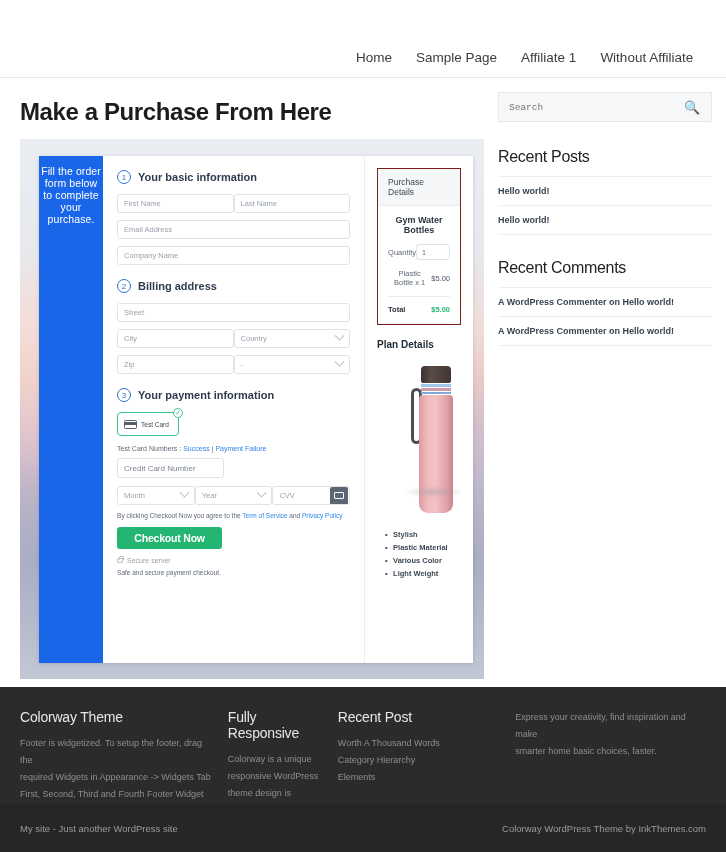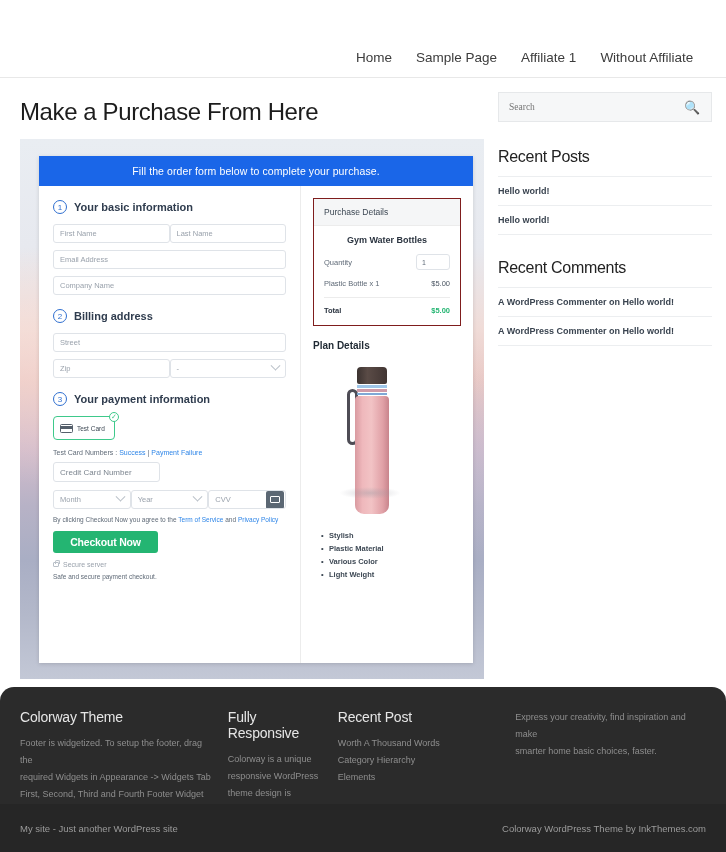--- a/index.html
+++ b/index.html
@@ -50,21 +50,21 @@
   .page-body {
     display: flex;
     padding: 0 14px;
     gap: 0;
   }
   .content-col { width: 472px; }
   .sidebar-col { width: 226px; padding-left: 12px; padding-top: 14px; }
 
   .page-title {
     font-size: 24px;
-    font-weight: normal;
+    font-weight: bold;
     color: #1c1c1c;
     letter-spacing: -0.4px;
     margin: 20px 0 13px 6px;
   }
 
   
   .bg-panel {
     position: relative;
     width: 464px;
     height: 540px;
@@ -93,21 +93,21 @@
 
   
   .form-card {
     position: absolute;
     left: 19px; top: 17px;
     width: 434px;
     height: 507px;
     background: #fff;
     box-shadow: 0 1px 4px rgba(0,0,0,.14);
     display: flex;
-    flex-direction: column;
+    flex-direction: row;
     z-index: 2;
   }
   .form-banner {
     background: #1a66e8;
     color: #fff;
     font-size: 10.5px;
     text-align: center;
     padding: 9px 0;
     letter-spacing: .1px;
   }
@@ -304,21 +304,21 @@
     background: #f6f7f8;
     border: 1px solid #e6e8ea;
     height: 30px;
     display: flex; align-items: center; justify-content: space-between;
     padding: 0 10px;
     margin-bottom: 26px;
   }
   .search-input {
     border: none; background: transparent; outline: none;
     font-size: 9.5px; color: #8a929b;
-    font-family: Liberation Serif, serif;
+    font-family: Liberation Mono, monospace;
     flex: 1;
   }
   .search-glyph { font-size: 13px; line-height: 1; }
   .widget-title {
     font-size: 16px; color: #222; font-weight: normal;
     letter-spacing: -.3px;
     margin-bottom: 10px;
   }
   .widget-list { list-style: none; margin-bottom: 24px; }
   .widget-list li {
@@ -330,21 +330,20 @@
   }
   .widget-list li:last-child { border-bottom: 1px solid #eceef0; }
   .widget-list a { color: #3a4450; text-decoration: none; }
 
   
   .site-footer {
     position: absolute; left: 0; bottom: 0; width: 726px;
     background: #2b2b2b;
     padding: 22px 20px 0 20px;
     height: 165px;
-    border-radius: 14px;
   }
   .footer-cols { display: flex; gap: 0; }
   .fcol { padding-right: 14px; }
   .fcol:nth-child(1) { width: 218px; }
   .fcol:nth-child(2) { width: 115px; }
   .fcol:nth-child(3) { width: 186px; }
   .fcol:nth-child(4) { width: 200px; }
   .fcol h4 {
     font-size: 14px; font-weight: normal; color: #e6e6e6;
     margin-bottom: 10px; letter-spacing: -.2px;
@@ -403,20 +402,27 @@
             </div>
 
             <div class="spacer"></div>
             <div class="step-head">
               <span class="step-num">2</span>
               <span class="step-label">Billing address</span>
             </div>
 
             <div class="row">
               <div class="fld">Street</div>
+            </div>
+            <div class="row">
+              <div class="fld">City</div>
+              <div class="fld sel">
+                <span>Country</span>
+                <span class="chev"></span>
+              </div>
             </div>
             <div class="row">
               <div class="fld">Zip</div>
               <div class="fld sel">
                 <span>-</span>
                 <span class="chev"></span>
               </div>
             </div>
 
             <div class="spacer"></div>

